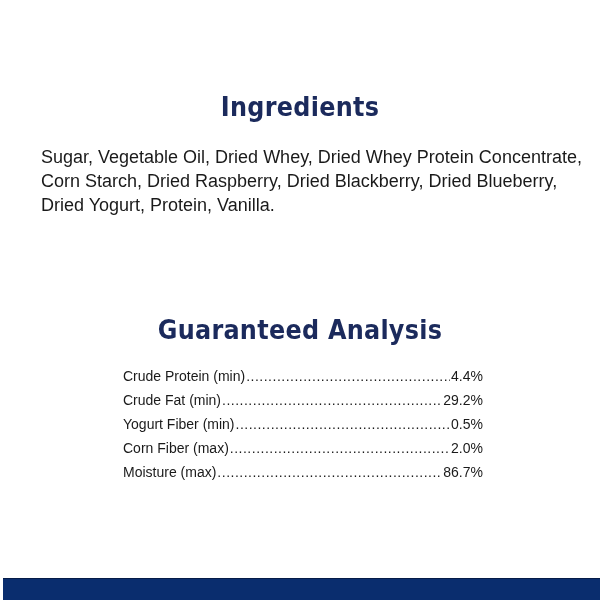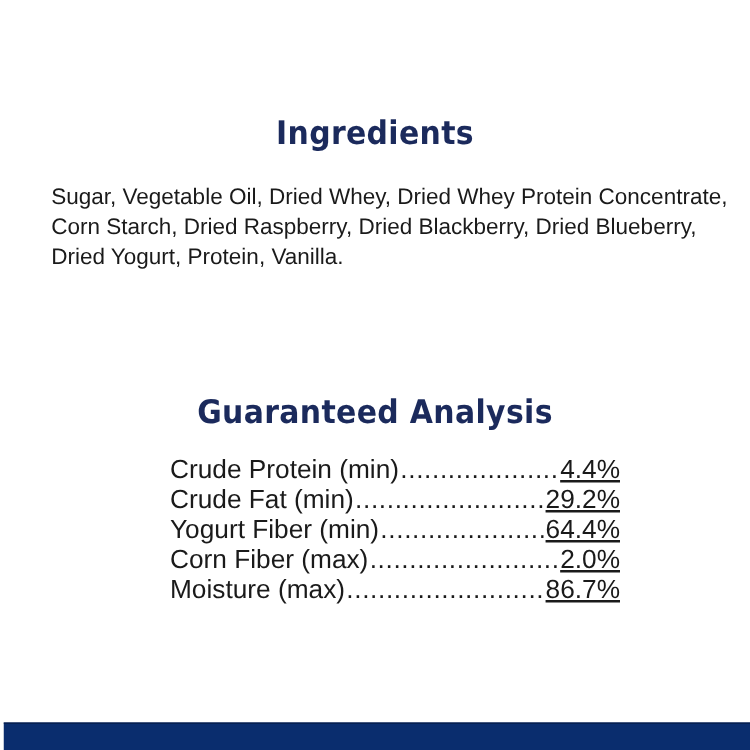--- a/index.html
+++ b/index.html
@@ -41,24 +41,24 @@
     #ingredients-text div {
       white-space: nowrap;
     }
     #analysis-heading {
       top: 315px;
       font-size: 26px;
       transform: scaleX(0.92);
     }
     #analysis-table {
       position: absolute;
-      left: 136px;
+      left: 123px;
       top: 364px;
       width: 360px;
-      font-size: 21px;
+      font-size: 14px;
     }
     .row {
       display: flex;
       align-items: baseline;
       height: 24px;
       line-height: 24px;
     }
     .row .label {
       white-space: nowrap;
     }
@@ -68,21 +68,20 @@
       white-space: nowrap;
       margin: 0 1px;
       letter-spacing: 0.5px;
     }
     .row .dots::after {
       content: "........................................................................................................................";
     }
     .row .value {
       white-space: nowrap;
       text-align: right;
-      text-decoration: underline;
     }
     #footer-bar {
       position: absolute;
       left: 3px;
       top: 578px;
       width: 597px;
       height: 22px;
       background: #0a2d6e;
       border-top: 1px solid #061c48;
     }
@@ -107,21 +106,21 @@
     <span class="value">4.4%</span>
   </div>
   <div class="row">
     <span class="label">Crude Fat (min)</span>
     <span class="dots"></span>
     <span class="value">29.2%</span>
   </div>
   <div class="row">
     <span class="label">Yogurt Fiber (min)</span>
     <span class="dots"></span>
-    <span class="value">64.4%</span>
+    <span class="value">0.5%</span>
   </div>
   <div class="row">
     <span class="label">Corn Fiber (max)</span>
     <span class="dots"></span>
     <span class="value">2.0%</span>
   </div>
   <div class="row">
     <span class="label">Moisture (max)</span>
     <span class="dots"></span>
     <span class="value">86.7%</span>

